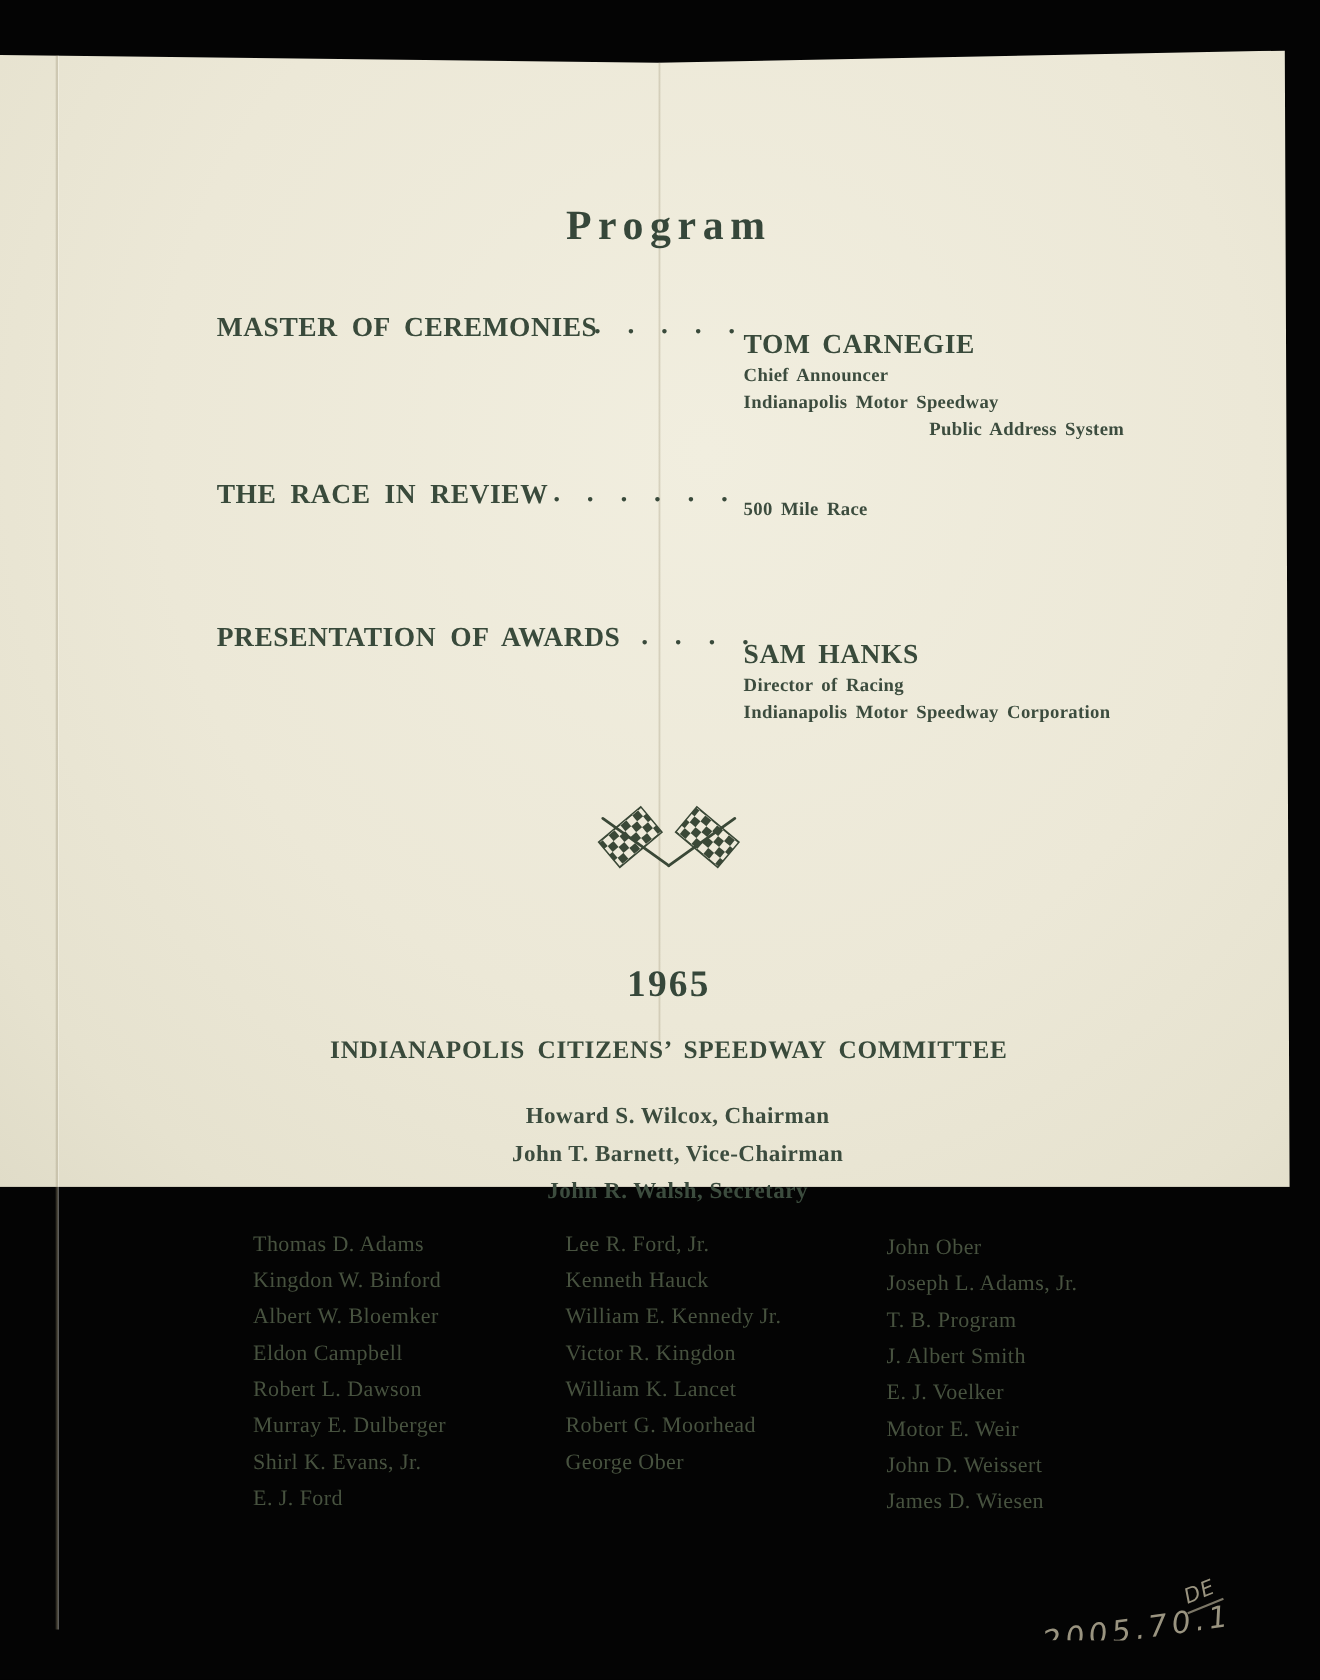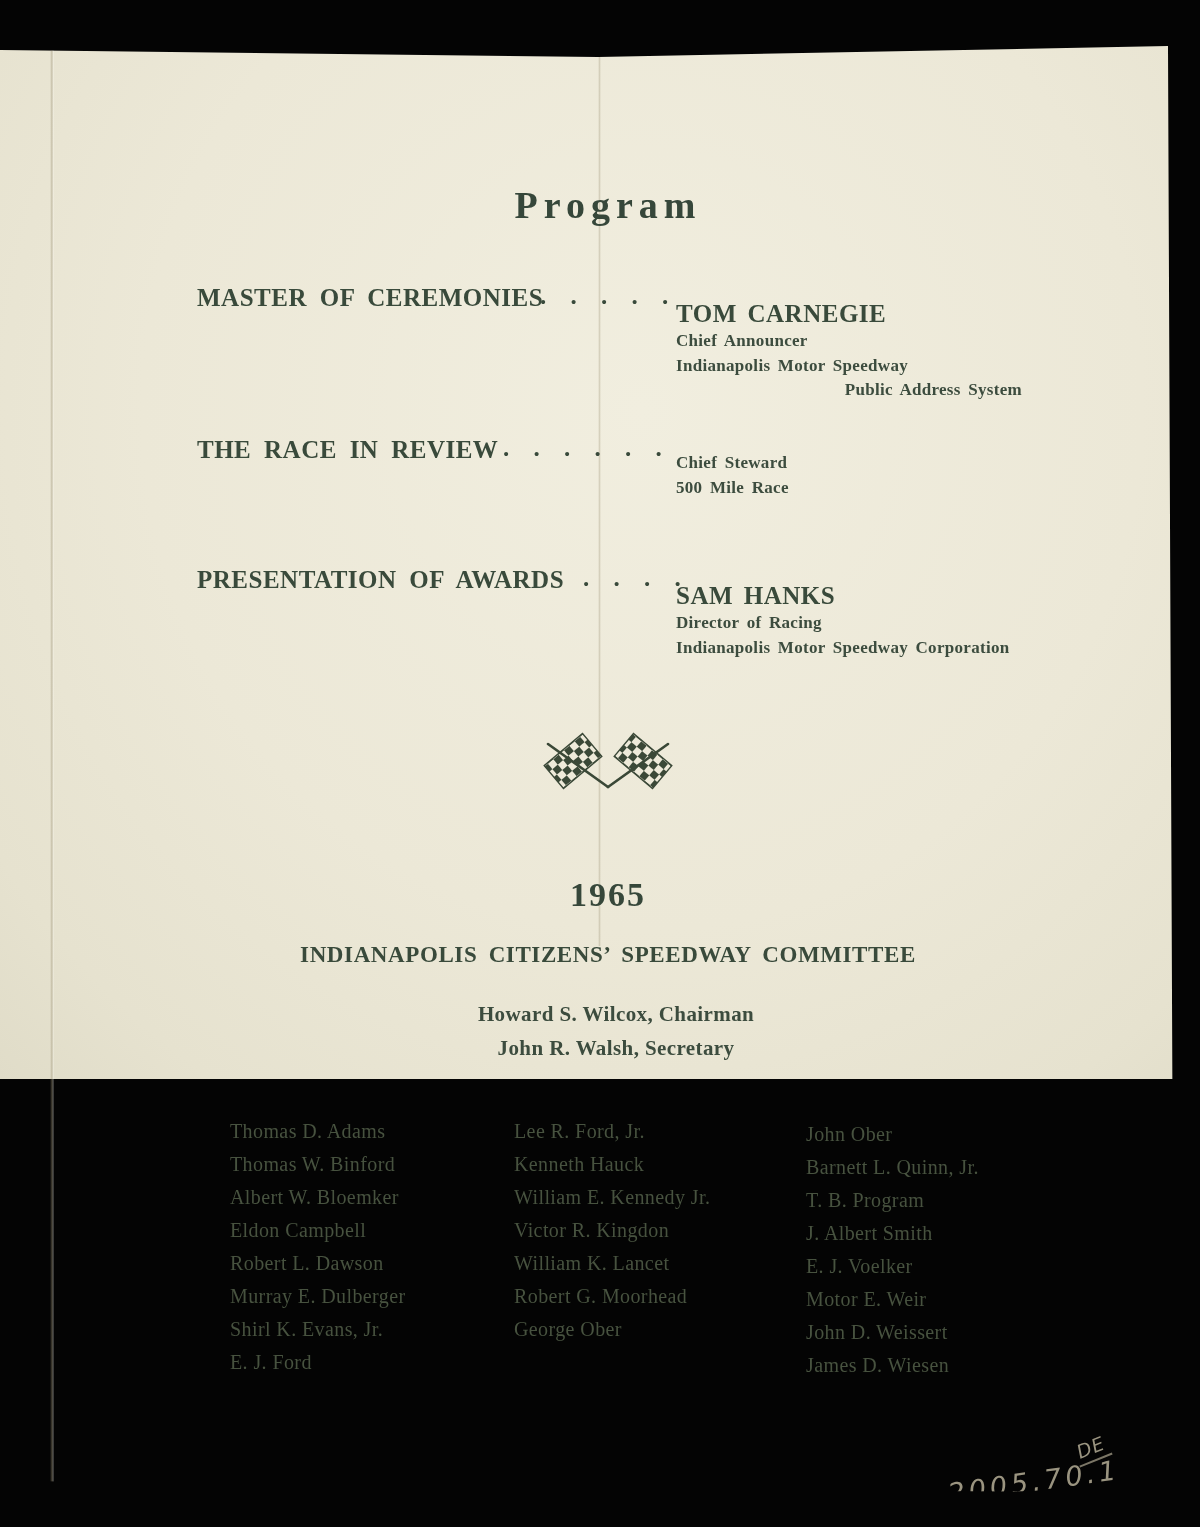--- a/index.html
+++ b/index.html
@@ -104,21 +104,20 @@
       <div class="entry-detail">Chief Announcer</div>
       <div class="entry-detail">Indianapolis Motor Speedway</div>
       <div class="entry-detail entry-detail-right">Public Address System</div>
     </div>
   </section>
 
   <section class="entry entry-1">
     <span class="entry-label">THE RACE IN REVIEW</span>
     <span class="entry-dots d1">. . . . . .</span>
     <div class="entry-right">
-      <div class="entry-detail">Chief Steward</div>
       <div class="entry-detail">500 Mile Race</div>
     </div>
   </section>
 
   <section class="entry entry-2">
     <span class="entry-label">PRESENTATION OF AWARDS</span>
     <span class="entry-dots d2">. . . .</span>
     <div class="entry-right">
       <div class="entry-name">SAM HANKS</div>
       <div class="entry-detail">Director of Racing</div>
@@ -144,46 +143,47 @@
       </g>
     </svg>
   </div>
 
   <div class="year">1965</div>
 
   <div class="committee-title">INDIANAPOLIS CITIZENS’ SPEEDWAY COMMITTEE</div>
 
   <div class="officers">
     <div class="officer">Howard S. Wilcox, Chairman</div>
+    <div class="officer">John T. Barnett, Vice-Chairman</div>
     <div class="officer">John R. Walsh, Secretary</div>
   </div>
 
   <div class="members">
     <div class="member-col col-0">
       <div class="member">Thomas D. Adams</div>
-      <div class="member">Thomas W. Binford</div>
+      <div class="member">Kingdon W. Binford</div>
       <div class="member">Albert W. Bloemker</div>
       <div class="member">Eldon Campbell</div>
       <div class="member">Robert L. Dawson</div>
       <div class="member">Murray E. Dulberger</div>
       <div class="member">Shirl K. Evans, Jr.</div>
       <div class="member">E. J. Ford</div>
     </div>
     <div class="member-col col-1">
       <div class="member">Lee R. Ford, Jr.</div>
       <div class="member">Kenneth Hauck</div>
       <div class="member">William E. Kennedy Jr.</div>
       <div class="member">Victor R. Kingdon</div>
       <div class="member">William K. Lancet</div>
       <div class="member">Robert G. Moorhead</div>
       <div class="member">George Ober</div>
     </div>
     <div class="member-col col-2">
       <div class="member">John Ober</div>
-      <div class="member">Barnett L. Quinn, Jr.</div>
+      <div class="member">Joseph L. Adams, Jr.</div>
       <div class="member">T. B. Program</div>
       <div class="member">J. Albert Smith</div>
       <div class="member">E. J. Voelker</div>
       <div class="member">Motor E. Weir</div>
       <div class="member">John D. Weissert</div>
       <div class="member">James D. Wiesen</div>
     </div>
   </div>
 
   <div class="pencil accession">2005.70.1</div>

